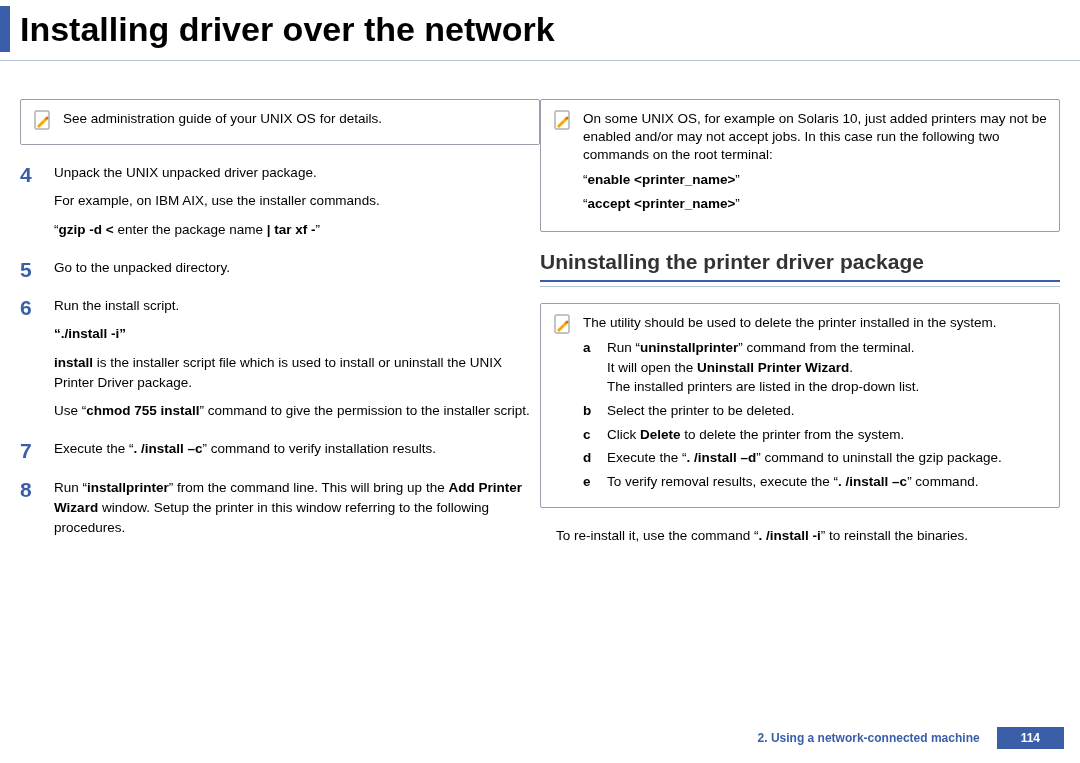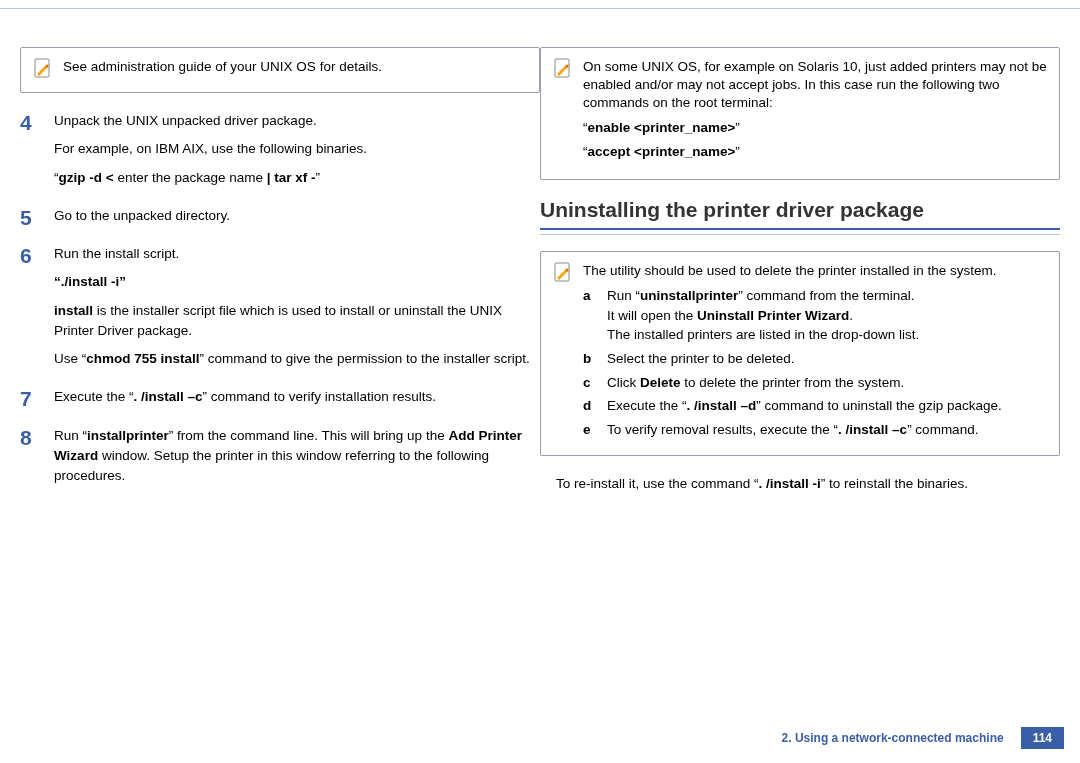--- a/index.html
+++ b/index.html
@@ -95,30 +95,34 @@
     display: flex;
     align-items: center;
     gap: 17px;
     font-size: 12px;
     font-weight: 700;
   }
   .footer-ch { color: #3a5ea8; }
   .page-num {
     background: #3a5ea8;
     color: #fff;
-    padding: 4px 12px;
+    padding: 4px 24px;
     font-weight: 700;
     font-size: 12px;
   }
   .para { margin-bottom: 12px; line-height: 1.5; margin-left: 16px; }
 </style>
 </head>
 <body>
 
 <div class="header">
+  <div class="title-bar">
+    <div class="title-accent"></div>
+    <div class="page-title">Installing driver over the network</div>
+  </div>
   <div class="hr-main"></div>
 </div>
 
 <div class="content">
 
   <div class="col">
 
     <div class="note-box">
       <div class="note-icon">
         <svg viewBox="0 0 18 22">
@@ -128,21 +132,21 @@
             <circle cx="14" cy="8" r="1.5" fill="#e07000"></circle>
           </svg>
       </div>
       <div class="note-text">See administration guide of your UNIX OS for details.</div>
     </div>
 
     <div class="step">
       <div class="step-num">4</div>
       <div class="step-body">
         <p>Unpack the UNIX unpacked driver package.</p>
-        <p>For example, on IBM AIX, use the following binaries.</p>
+        <p>For example, on IBM AIX, use the installer commands.</p>
         <p class="cmd-quote"><span>“</span><b>gzip -d &lt;</b><span> enter the package name </span><b>| tar xf -</b><span>”</span></p>
       </div>
     </div>
 
     <div class="step">
       <div class="step-num">5</div>
       <div class="step-body">
         <p>Go to the unpacked directory.</p>
       </div>
     </div>

